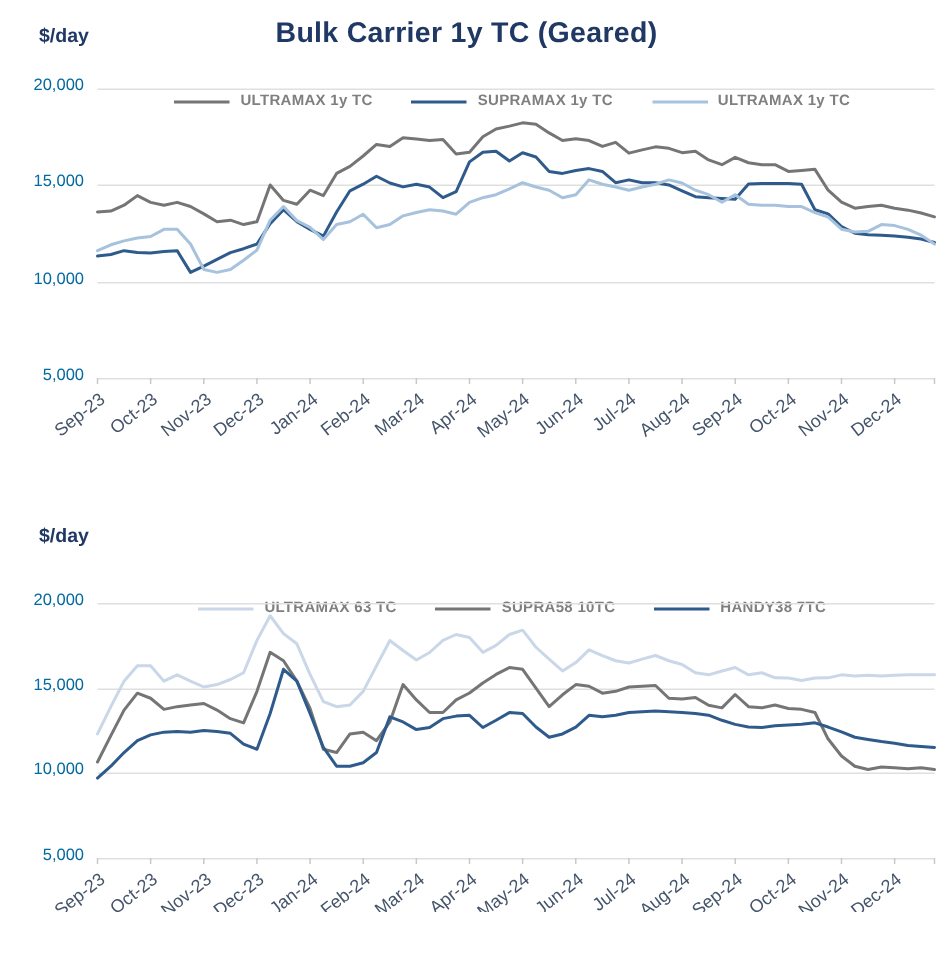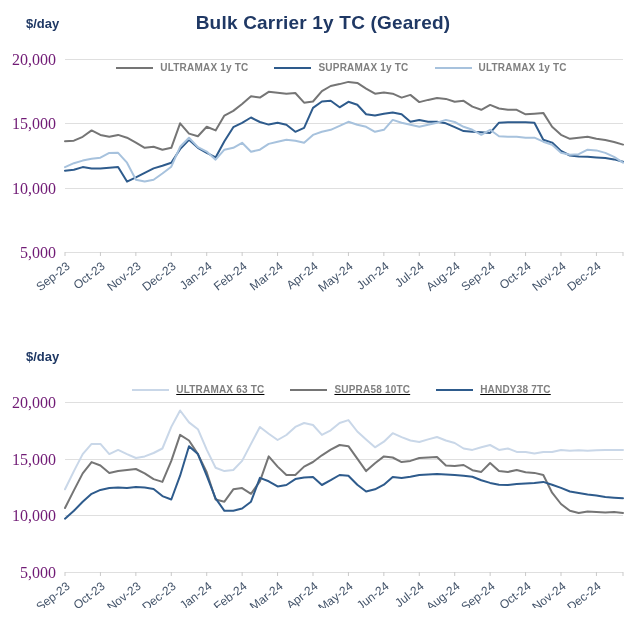--- a/index.html
+++ b/index.html
@@ -8,32 +8,32 @@
   .chart{position:absolute;left:0;width:633px;}
   .chart-title{position:absolute;left:0;width:622px;margin:0;text-align:center;
                font-size:19px;font-weight:bold;color:#1f3864;letter-spacing:.2px;}
   .unit{position:absolute;left:26px;font-size:13px;font-weight:bold;color:#1f3864;}
   .legend{position:absolute;left:60px;width:563px;display:flex;justify-content:center;
           align-items:flex-end;gap:26px;}
   .legend-item{display:flex;align-items:center;gap:7px;}
   .legend-swatch{display:inline-block;width:37px;height:2px;}
   .legend-label{font-size:10px;font-weight:bold;color:#7f7f7f;letter-spacing:.2px;white-space:nowrap;}
   svg.plot{position:absolute;left:0;top:0;}
-  .ytick{position:absolute;left:0;width:56px;text-align:right;font-size:16px;color:#701a75;font-family:Liberation Serif, serif;}
+  .ytick{position:absolute;left:0;width:56px;text-align:right;font-size:11px;color:#0369a1;}
   .xtick{position:absolute;width:54px;text-align:right;font-size:12px;color:#44546a;
          transform:rotate(-38deg);transform-origin:100% 0;white-space:nowrap;}
 </style>
 </head>
 <body>
 
 <div id="stage">
 
   <section class="chart" style="top: 0px; height: 320px;">
     <div class="unit" style="top: 16px;">$/day</div>
-    <h2 class="chart-title" style="top: 12px; padding-left: 12px;">Bulk Carrier 1y TC (Geared)</h2>
+    <h2 class="chart-title" style="top: 12px;">Bulk Carrier 1y TC (Geared)</h2>
     <div class="legend" style="top: 62px;">
         <span class="legend-item">
           <span class="legend-swatch" style="background: rgb(117, 117, 117);"></span>
           <span class="legend-label">ULTRAMAX 1y TC</span>
         </span>
         <span class="legend-item">
           <span class="legend-swatch" style="background: rgb(46, 91, 140);"></span>
           <span class="legend-label">SUPRAMAX 1y TC</span>
         </span>
         <span class="legend-item">
@@ -84,21 +84,21 @@
       <div class="xtick" style="left: 364.286px; top: 259px;">Jul-24</div>
       <div class="xtick" style="left: 399.714px; top: 259px;">Aug-24</div>
       <div class="xtick" style="left: 435.143px; top: 259px;">Sep-24</div>
       <div class="xtick" style="left: 470.571px; top: 259px;">Oct-24</div>
       <div class="xtick" style="left: 506px; top: 259px;">Nov-24</div>
       <div class="xtick" style="left: 541.429px; top: 259px;">Dec-24</div>
     </section>
 
   <section class="chart" style="top: 320px; height: 321px;">
     <div class="unit" style="top: 29px;">$/day</div>
-    <div class="legend" style="top: 64px; text-decoration: underline;">
+    <div class="legend" style="top: 80px;">
         <span class="legend-item">
           <span class="legend-swatch" style="background: rgb(201, 215, 232);"></span>
           <span class="legend-label">ULTRAMAX 63 TC</span>
         </span>
         <span class="legend-item">
           <span class="legend-swatch" style="background: rgb(117, 117, 117);"></span>
           <span class="legend-label">SUPRA58 10TC</span>
         </span>
         <span class="legend-item">
           <span class="legend-swatch" style="background: rgb(46, 91, 140);"></span>

